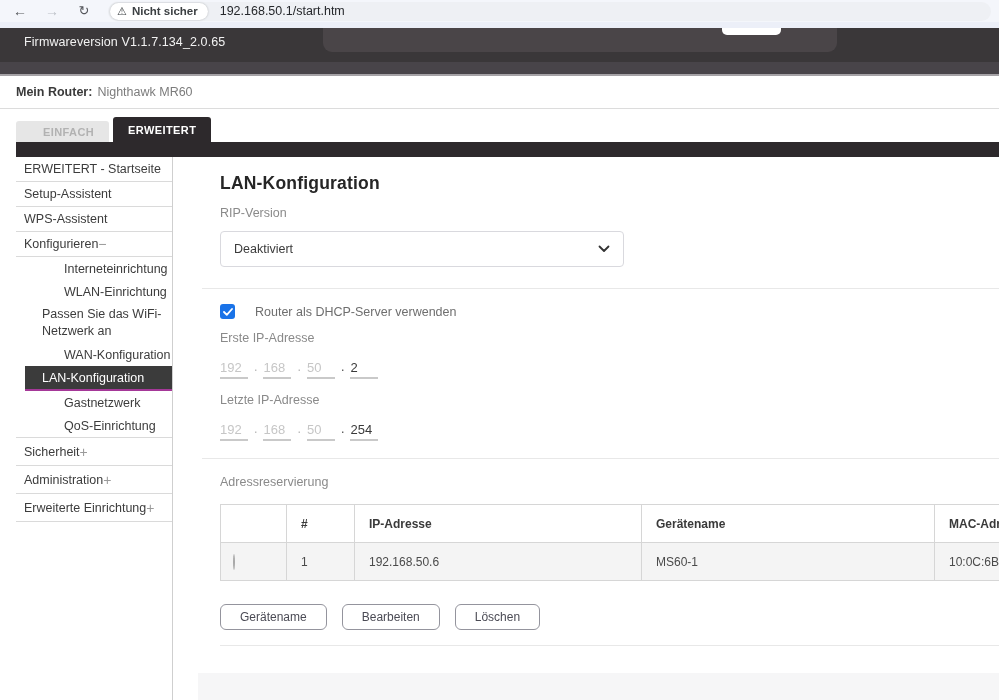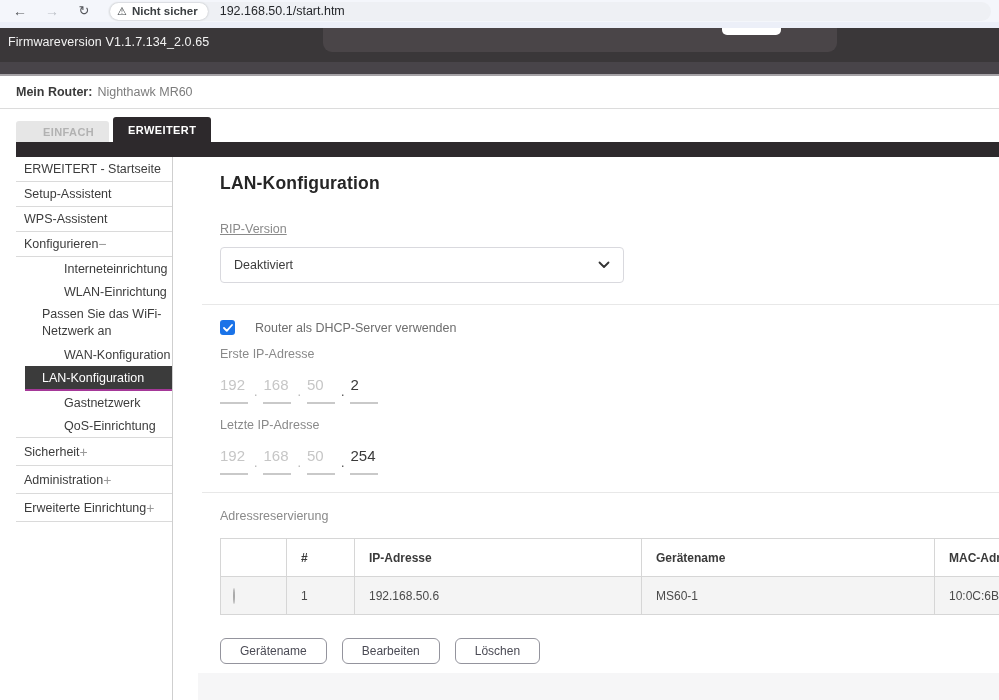--- a/index.html
+++ b/index.html
@@ -18,21 +18,21 @@
   #security-chip .warn { font-size: 11px; color: #3c4043; line-height: 1; }
   #security-chip .chip-txt { font-size: 11.5px; font-weight: bold; color: #3c4043; white-space: nowrap; }
   #url-text { margin-left: 12px; font-size: 12.5px; color: #26282c; white-space: nowrap; }
   #chrome-strip { height: 6px; background: #eceff8; }
 
   
   #site-header { position: relative; height: 48px; background: #3a3739; border-bottom: 2px solid #a5a2a6; }
   .hdr-panel { position: absolute; left: 323px; top: 0; width: 514px; height: 24px; background: #4a4548; border-radius: 0 0 9px 9px; }
   .hdr-notch { position: absolute; left: 722px; top: 0; width: 59px; height: 7px; background: #fff; border-radius: 0 0 5px 5px; z-index: 2; }
   .hdr-bar2 { position: absolute; left: 0; right: 0; bottom: 0; height: 12px; background: #484449; }
-  #firmware-text { position: absolute; left: 8px; top: 7px; font-size: 12.5px; color: #f2f2f2; letter-spacing: .1px; }
+  #firmware-text { position: absolute; left: 24px; top: 7px; font-size: 12.5px; color: #f2f2f2; letter-spacing: .1px; }
 
   
   #router-line { height: 33px; border-bottom: 1px solid #dcdcdc; display: flex; align-items: center; padding-left: 16px; font-size: 12.5px; gap: 5px; background: #fff; }
   #router-label { font-weight: bold; color: #3a3a3a; }
   #router-name { color: #7c7c7c; }
 
   
   #tabs-row { height: 33px; padding-left: 16px; display: flex; align-items: flex-end; background: #fff; }
   .tab { font-size: 11px; font-weight: bold; letter-spacing: .4px; padding: 0 15px; display: flex; align-items: center; cursor: pointer; border-radius: 3px 3px 0 0; }
   .tab.inactive { background: #e6e6e6; color: #b2b2b2; height: 21px; padding-left: 27px; }
@@ -48,29 +48,29 @@
   .nav-item .toggle { color: #9a9a9a; font-size: 14px; line-height: 1; }
   .nav-item.sub { height: 23px; display: flex; align-items: center; padding-left: 64px; }
   .nav-item.sub.wrap { height: auto; padding: 3px 10px 3px 42px; line-height: 17px; display: block; }
   .nav-item.sub.selected { margin-left: 25px; height: 25px; padding-left: 17px; background: #3b3b3b; color: #fff; border-bottom: 2px solid #a53898; }
   .nav-sep { margin-left: 16px; border-bottom: 1px solid #dadada; }
 
   
   #content { position: relative; flex: 1; padding-left: 29px; overflow: hidden; background: #fff; }
   #page-title { font-size: 17.5px; font-weight: bold; color: #262626; margin: 16px 0 0 18px; letter-spacing: .2px; }
   .field-label { font-size: 12.5px; color: #8a8a8a; margin-left: 18px; }
-  .mt21 { margin-top: 28px; text-decoration: underline; } .mt12 { margin-top: 12px; } .mt14 { margin-top: 14px; } .mt16 { margin-top: 16px; }
+  .mt21 { margin-top: 12px; } .mt12 { margin-top: 12px; } .mt14 { margin-top: 14px; } .mt16 { margin-top: 16px; }
   .select-box { width: 404px; height: 36px; border: 1px solid #d9d9de; border-radius: 4px; margin: 11px 0 0 18px; background: #fff; display: flex; align-items: center; justify-content: space-between; padding: 0 13px; font-size: 12.5px; color: #3a3a3a; cursor: pointer; }
   .divider { border-top: 1px solid #e8e8e8; }
   .d1 { margin-top: 21px; } .d2 { margin-top: 17px; } .d3 { margin-top: 15px; margin-left: 18px; }
   .chk-row { display: flex; align-items: center; gap: 20px; margin: 15px 0 0 18px; cursor: pointer; }
   .chk { width: 15px; height: 15px; border-radius: 3px; background: #1a73e8; display: flex; align-items: center; justify-content: center; }
   .chk-label { font-size: 12.5px; color: #6e6e6e; }
   .ip-row { display: flex; align-items: flex-end; margin: 15px 0 0 18px; }
-  .ip-seg { width: 28px; border-bottom: 2px solid #c9c9c9; padding-bottom: 9px; font-size: 15px; }
+  .ip-seg { width: 28px; border-bottom: 2px solid #c9c9c9; padding-bottom: 2px; font-size: 13px; }
   .ip-seg.disabled { color: #c6c6c6; }
   .ip-seg.active { color: #3a3a3a; }
   .ip-dot { margin: 0 6px; padding-bottom: 5px; font-size: 12.5px; color: #b4b4b4; }
   .ip-dot.dark { color: #4a4a4a; }
 
   table { border-collapse: collapse; table-layout: fixed; width: 1004px; margin: 15px 0 0 18px; }
   th, td { border: 1px solid #d6d6d6; height: 38px; padding: 0 0 0 14px; text-align: left; font-size: 12px; overflow: hidden; white-space: nowrap; }
   th { background: #fff; color: #3a3a3a; font-weight: bold; }
   td { background: #f4f4f4; color: #4a4a4a; }
   td.radio-cell { padding-left: 12px; }

